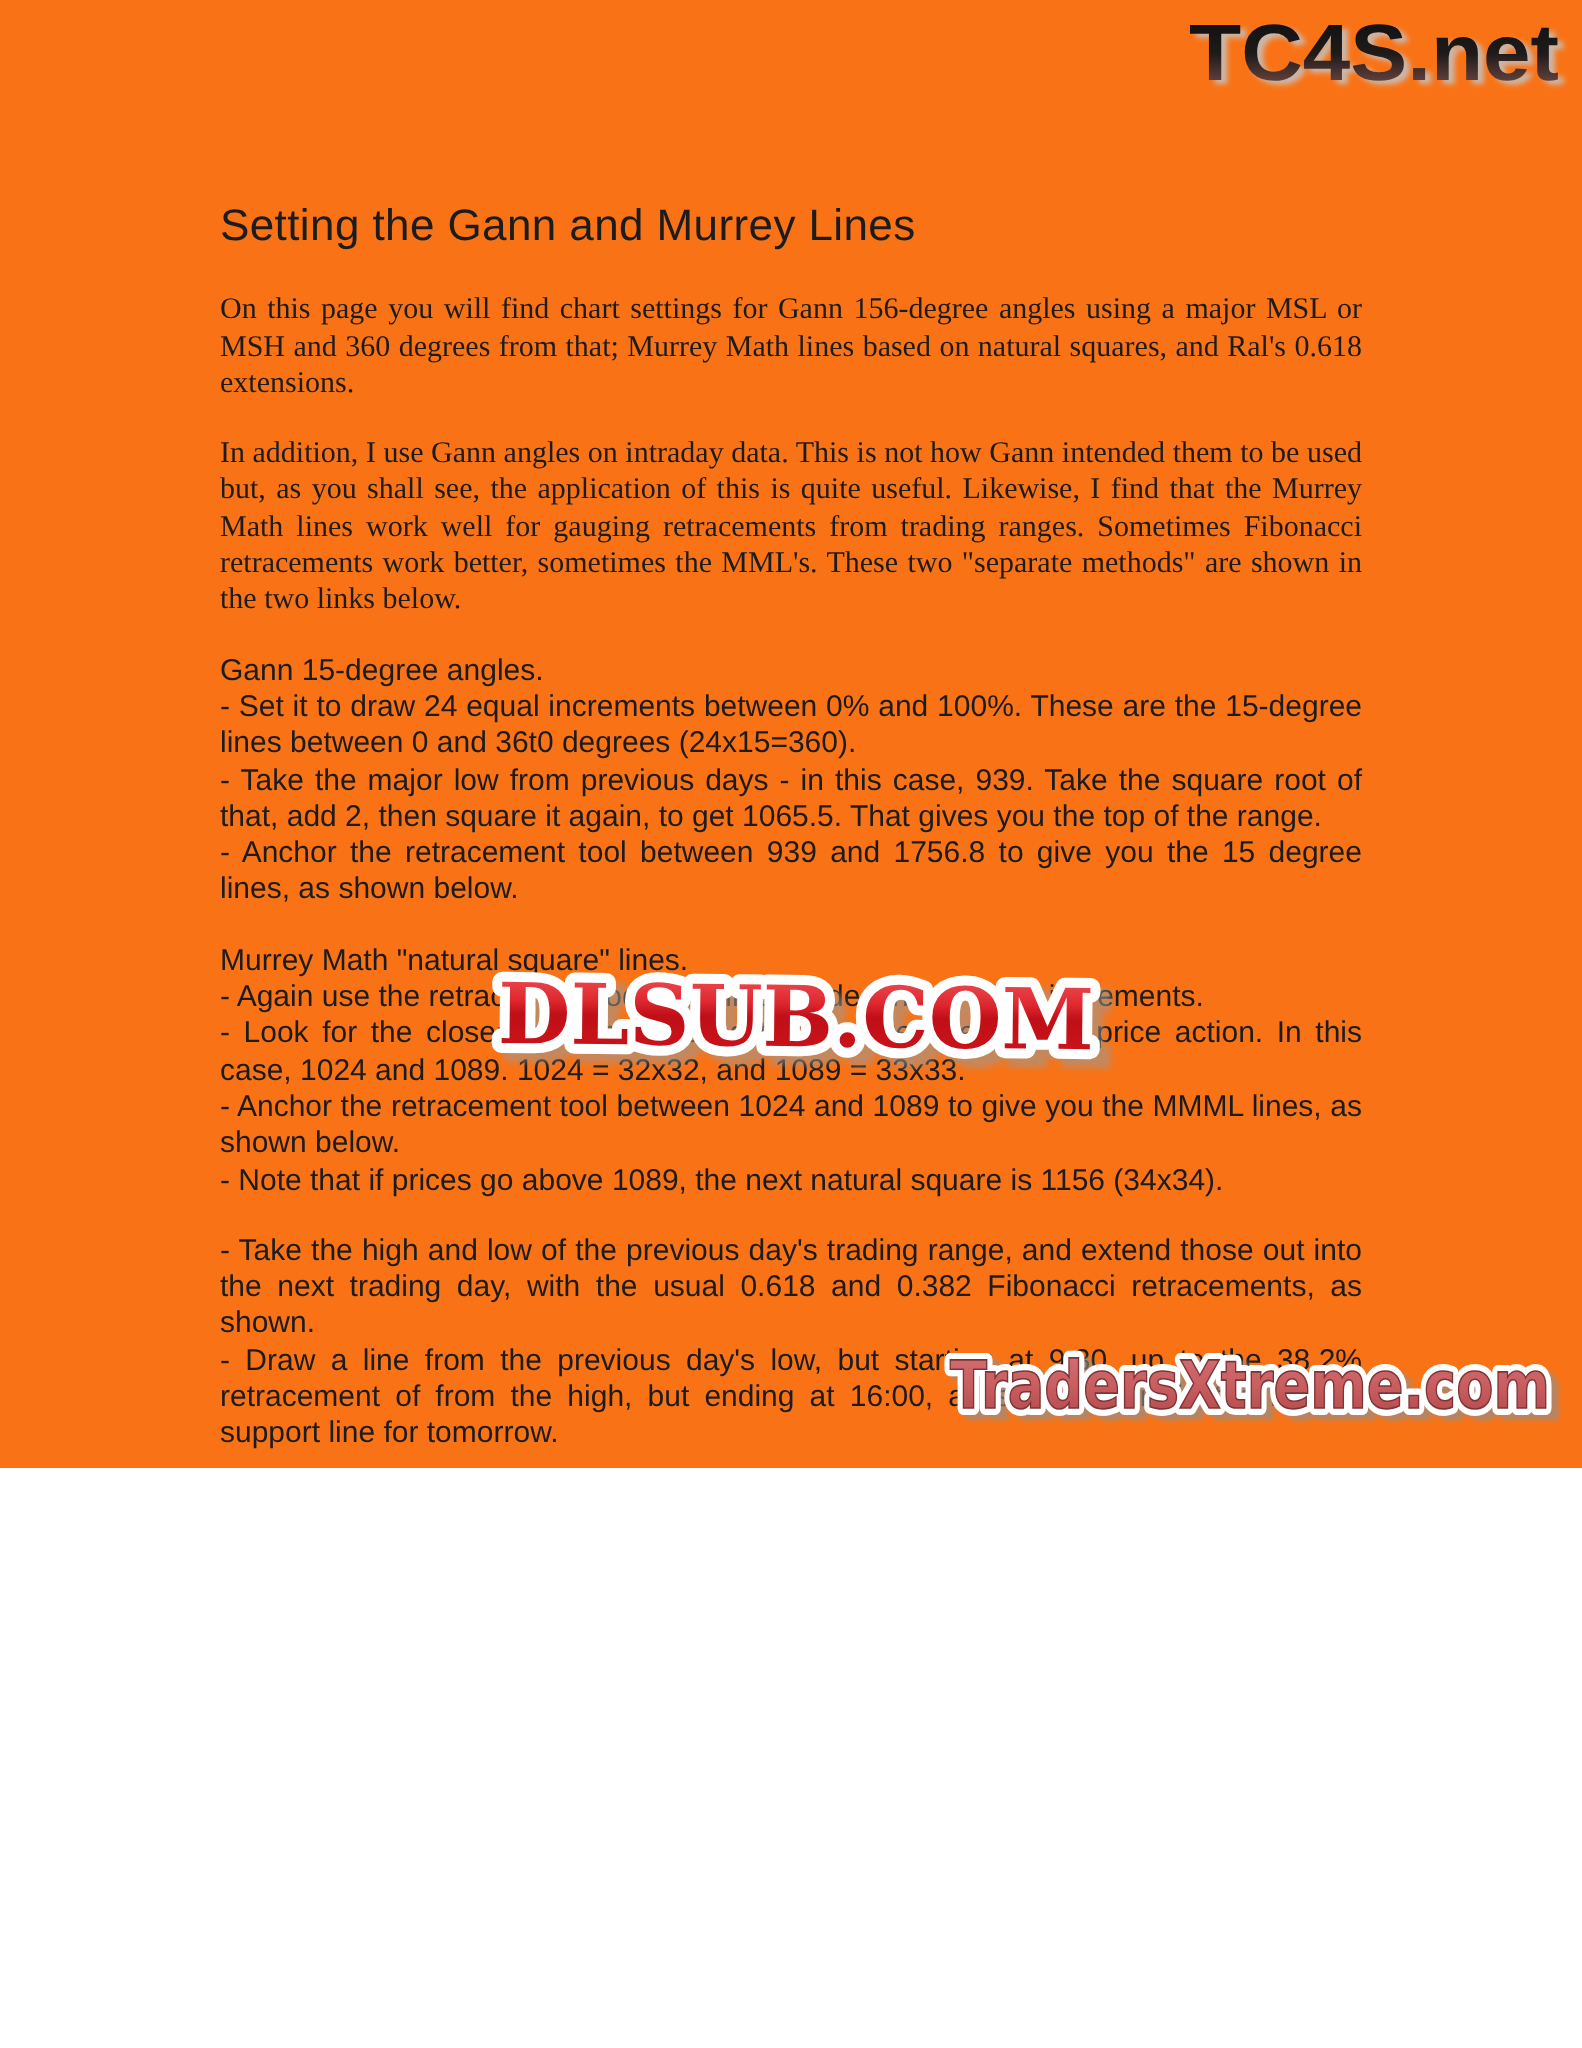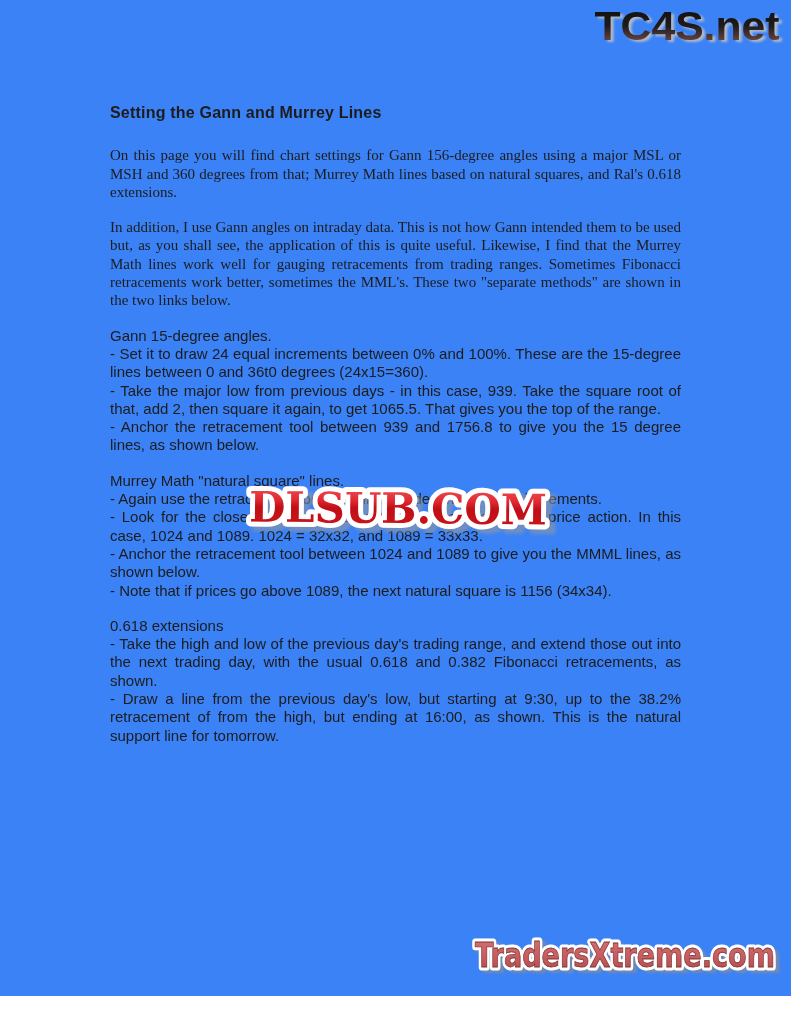--- a/index.html
+++ b/index.html
@@ -1,42 +1,42 @@
 <!DOCTYPE html>
 <html><head>
 <meta charset="utf-8">
 <style>
   html, body { margin: 0; padding: 0; background: #ffffff; }
   #page {
     position: relative;
     width: 791px;
-    height: 996px;
-    background: #3b82f6;
+    height: 734px;
+    background: #f97316;
     overflow: hidden;
     font-family: "Liberation Sans", sans-serif;
     color: #1c1c1c;
   }
   
   .header-logo {
     position: absolute;
     top: 2px;
     right: 4px;
   }
   
   .content {
     position: absolute;
     top: 104px;
     left: 110px;
     width: 571px;
     font-size: 15px;
     line-height: 18.3px;
   }
   .doc-title {
-    font-size: 16px;
-    font-weight: bold;
+    font-size: 22px;
+    font-weight: normal;
     margin: 0 0 24px 0;
     letter-spacing: 0.2px;
   }
   .para {
     margin: 0 0 17px 0;
     text-align: justify;
     font-family: Liberation Serif, serif;
   }
   .section { margin: 0 0 17px 0; }
   .section-heading {
@@ -99,21 +99,20 @@
 
     <div class="section">
       <p class="section-heading">Murrey Math "natural square" lines.</p>
       <p class="line">- Again use the retracement tool, this time divided into 8 equal increments.</p>
       <p class="line">- Look for the closest natural squares that bracket the current price action.  In this case, 1024 and 1089.  1024 = 32x32, and 1089 = 33x33.</p>
       <p class="line">- Anchor the retracement tool between 1024 and 1089 to give you the MMML lines, as shown below.</p>
       <p class="line">- Note that if prices go above 1089, the next natural square is 1156 (34x34).</p>
     </div>
 
     <div class="section">
-      <p class="section-heading">0.618 extensions</p>
       <p class="line">- Take the high and low of the previous day's trading range, and extend those out into the next trading day, with the usual 0.618 and 0.382 Fibonacci retracements, as shown.</p>
       <p class="line">- Draw a line from the previous day's low, but starting at  9:30, up to the 38.2% retracement of from the high, but ending at 16:00, as shown. This is the natural support line for tomorrow.</p>
     </div>
   </div>
 
   <div class="watermark">
     <svg width="320" height="56" viewBox="0 0 320 56">
       <defs>
         <linearGradient id="dlsubGrad" x1="0" y1="0" x2="0" y2="1">
           <stop offset="0" stop-color="#ee5a60"></stop>

